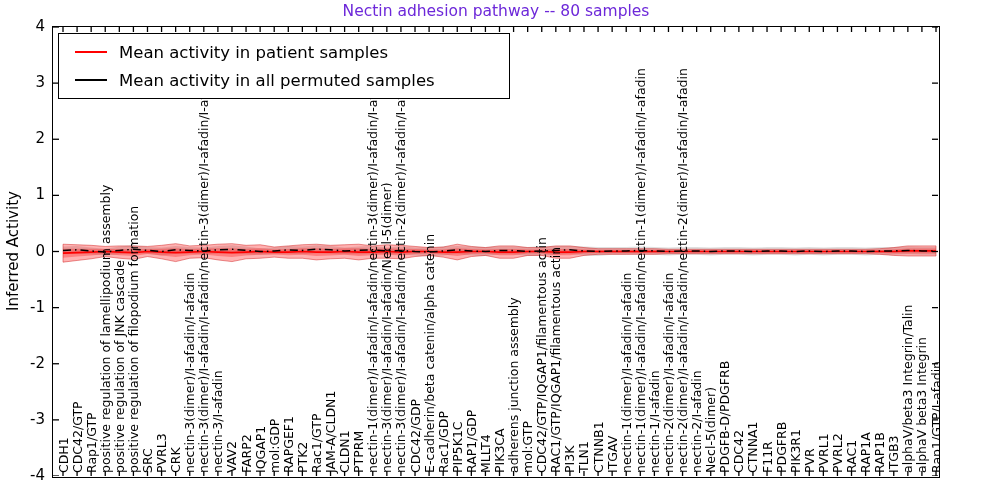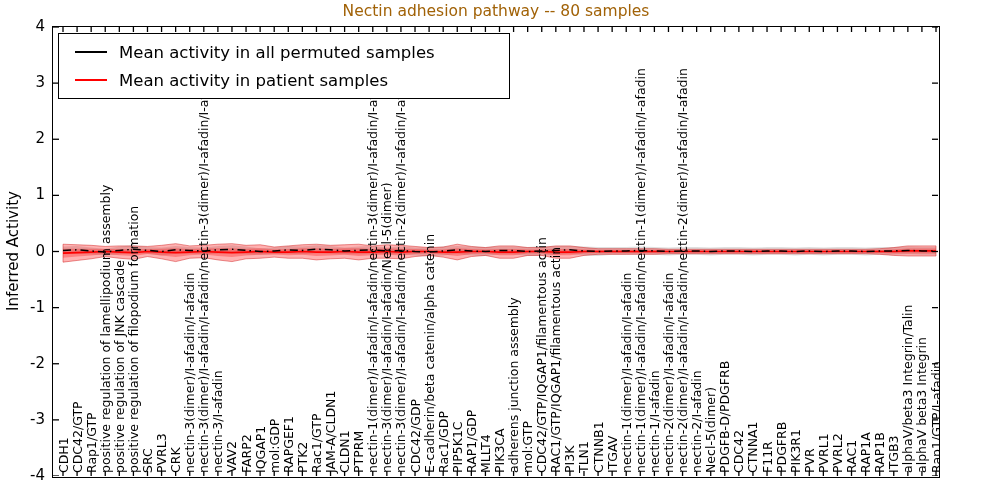--- a/index.html
+++ b/index.html
@@ -1,19 +1,19 @@
 <!DOCTYPE html>
 <html><head>
 <meta charset="utf-8">
 <style>
   html,body{margin:0;padding:0;background:#fff;}
   .figure{position:relative;width:1000px;height:500px;background:#ffffff;
           font-family:"DejaVu Sans", sans-serif;color:#000;overflow:hidden;}
   .title{position:absolute;left:52px;top:2px;width:888px;text-align:center;
-         font-size:15.5px;color:#a16207;}
+         font-size:15.5px;color:#6d28d9;}
   .xlabel-text{position:absolute;left:52px;top:480px;width:888px;text-align:center;font-size:15px;}
   .ylabel-text{position:absolute;left:-97px;top:242px;width:220px;text-align:center;
                font-size:15px;transform:rotate(-90deg);}
   .ytick{position:absolute;left:0px;width:45px;text-align:right;font-size:15px;line-height:18px;}
   .axes{position:absolute;left:52px;top:26px;width:888px;height:452px;
         border:1.6px solid #000;box-sizing:border-box;overflow:hidden;background:#fff;}
   .axes svg{position:absolute;left:0;top:0;z-index:0;}
   .xlabels{position:absolute;left:0;top:0;width:100%;height:100%;z-index:1;}
   .xtl{position:absolute;font-size:12.5px;line-height:13px;white-space:nowrap;
        transform:rotate(-90deg);transform-origin:0 0;color:#000;}
@@ -257,22 +257,22 @@
         <div class="xtl" style="left: 806.097px; top: 446px;">RAP1A</div>
         <div class="xtl" style="left: 820.177px; top: 446px;">RAP1B</div>
         <div class="xtl" style="left: 834.258px; top: 446px;">ITGB3</div>
         <div class="xtl" style="left: 848.339px; top: 446px;">alphaV/beta3 Integrin/Talin</div>
         <div class="xtl" style="left: 862.419px; top: 446px;">alphaV beta3 Integrin</div>
         <div class="xtl" style="left: 876.5px; top: 446px;">Rap1/GTP/I-afadin</div>
       </div>
 
     <div class="legend">
       <div class="legend-row">
+        <span class="legend-line" id="lgl1" style="border-top-color: rgb(255, 0, 0);"></span>
+        <span class="legend-label">Mean activity in patient samples</span>
+      </div>
+      <div class="legend-row">
         <span class="legend-line" id="lgl0" style="border-top-color: rgb(0, 0, 0);"></span>
         <span class="legend-label">Mean activity in all permuted samples</span>
-      </div>
-      <div class="legend-row">
-        <span class="legend-line" id="lgl1" style="border-top-color: rgb(255, 0, 0);"></span>
-        <span class="legend-label">Mean activity in patient samples</span>
       </div>
     </div>
   </div>
 </div>
 
 </body></html>

